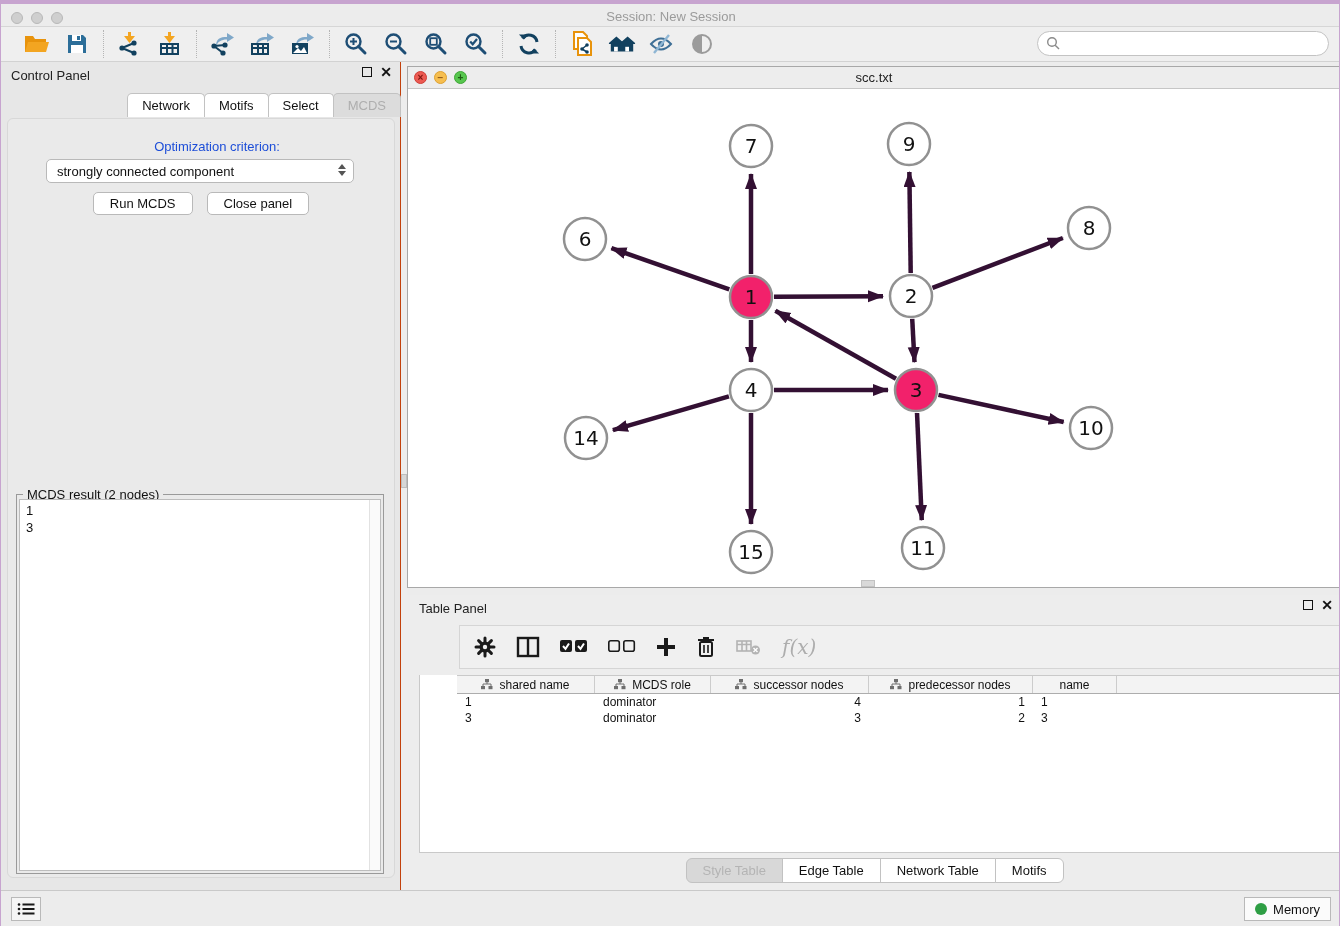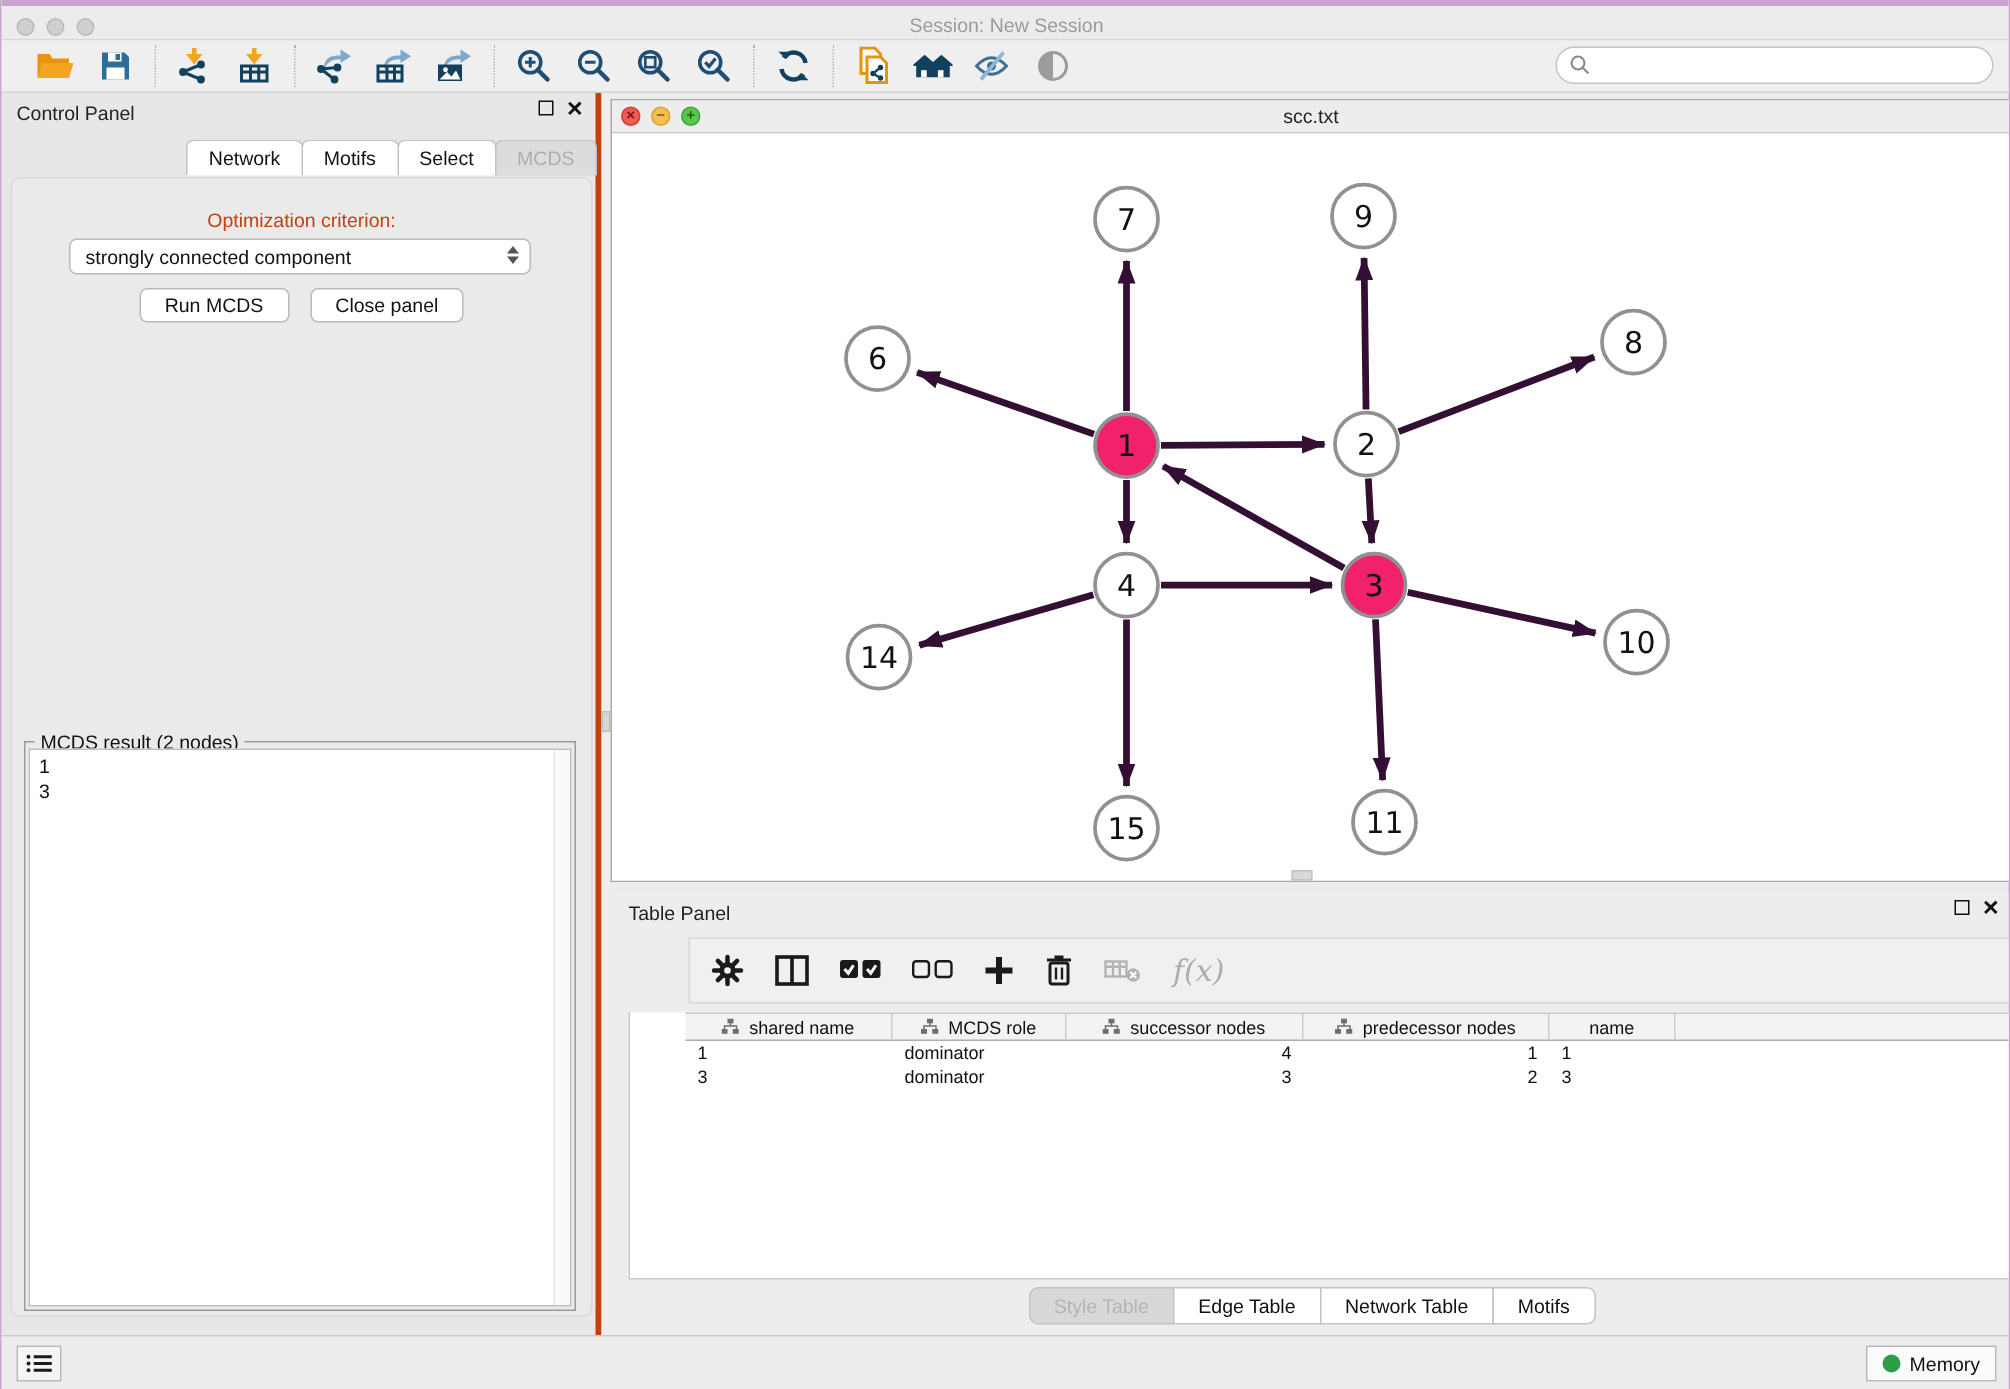--- a/index.html
+++ b/index.html
@@ -19,33 +19,33 @@
              border-bottom:1px solid #D2D2D2; display:flex; align-items:center; padding-left:10px; }
   .tb-group { display:flex; align-items:center; gap:12px; padding:0 12px; }
   .tb-sep { width:1px; height:28px; border-left:1px dotted #B5B5B5; }
   .tb-icon { width:28px; height:26px; display:flex; align-items:center; justify-content:center; cursor:default; }
   .search-wrap { position:absolute; right:12px; top:4px; width:292px; height:25px; background:#FFFFFF;
                  border:1px solid #C3C3C3; border-radius:13px; display:flex; align-items:center; padding-left:8px; }
   .search-wrap input { border:none; outline:none; flex:1; font-size:12px; background:transparent; height:20px; }
 
   
   .control-panel { position:absolute; left:0; top:62px; width:400px; height:828px; background:#E7E7E7;
-                   border-right:4px solid #c2410c;text-decoration:underline; }
+                   border-right:1px solid #c2410c;text-decoration:underline; }
   .panel-header { position:relative; height:28px; }
   .panel-title { position:absolute; left:10px; top:6px; font-size:13px; color:#222; }
   .panel-btns { position:absolute; right:8px; top:5px; display:flex; gap:8px; align-items:center; }
   .float-box { width:10px; height:10px; border:1.6px solid #111; }
   .close-x { font-size:14px; font-weight:bold; color:#111; line-height:10px; }
   .cp-tabs { position:absolute; left:0; top:31px; width:100%; display:flex; justify-content:flex-end; }
   .cp-tab { font-size:13px; padding:4px 14px; background:#FFFFFF; border:1px solid #C2C2C2; border-bottom:none;
             border-radius:5px 5px 0 0; margin:0 -1px 0 0; color:#111; }
   .cp-tab.selected { background:#DCDCDC; color:#AEAEAE; }
   .cp-body { position:absolute; left:6px; top:56px; width:388px; height:760px; background:#EAEAEA;
              border:1px solid #D8D8D8; border-radius:6px; }
-  .opt-label { position:absolute; left:0; width:100%; top:20px; text-align:center; font-size:13px; color:#c2410c; }
+  .opt-label { position:absolute; left:16px; width:100%; top:20px; text-align:center; font-size:13px; color:#1d4ed8; }
   .criterion { position:absolute; left:38px; top:40px; width:308px; height:24px; background:#FFFFFF;
                border:1px solid #B9B9B9; border-radius:5px; font-size:13px; display:flex; align-items:center;
                padding-left:10px; color:#111; }
   .stepper { position:absolute; right:7px; top:4px; display:flex; flex-direction:column; gap:2px; }
   .stepper i { width:0; height:0; border-left:4px solid transparent; border-right:4px solid transparent; display:block; }
   .stepper .up { border-bottom:5px solid #555; }
   .stepper .down { border-top:5px solid #555; }
   .cp-buttons { position:absolute; left:0; top:73px; width:100%; display:flex; justify-content:center; gap:14px; }
   .btn { background:#FFFFFF; border:1px solid #B9B9B9; border-radius:5px; font-size:13px; padding:3px 16px; color:#111; }
   .result-box { position:absolute; left:8px; top:375px; width:368px; height:380px; border:1px solid #9A9A9A; }

